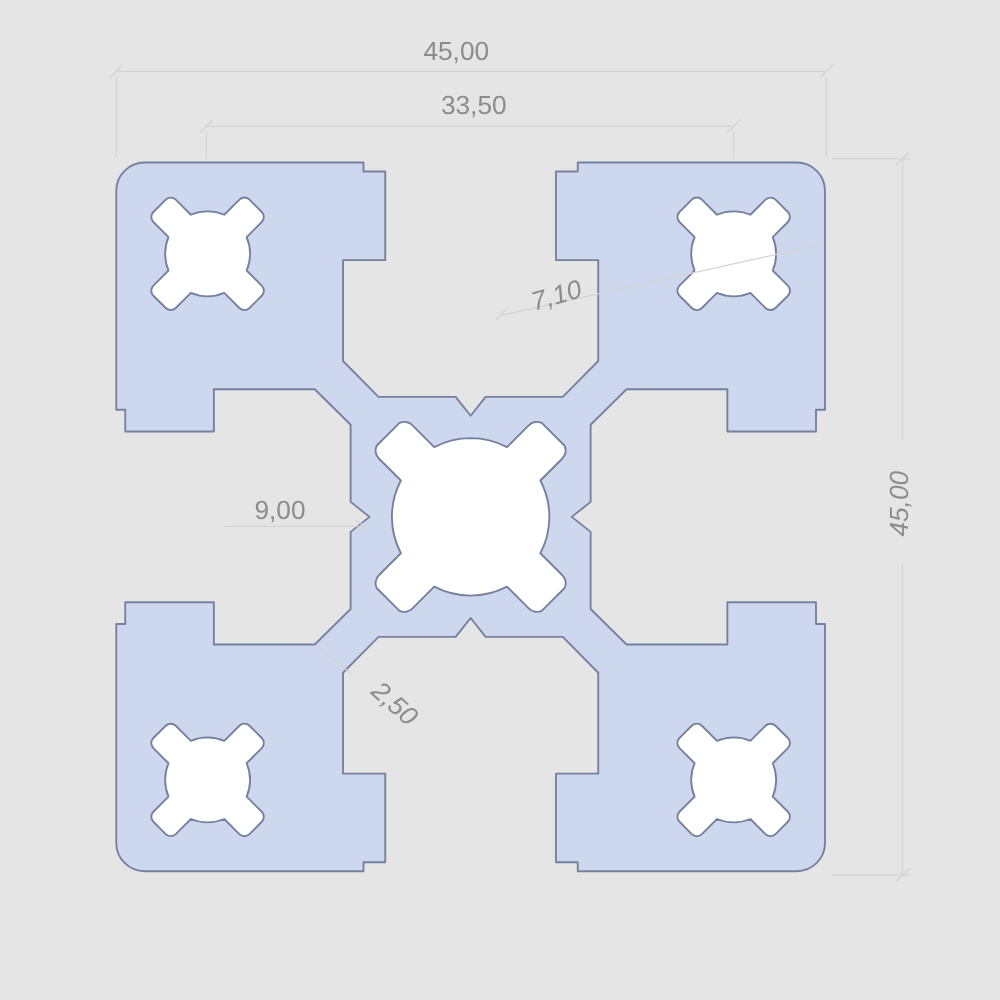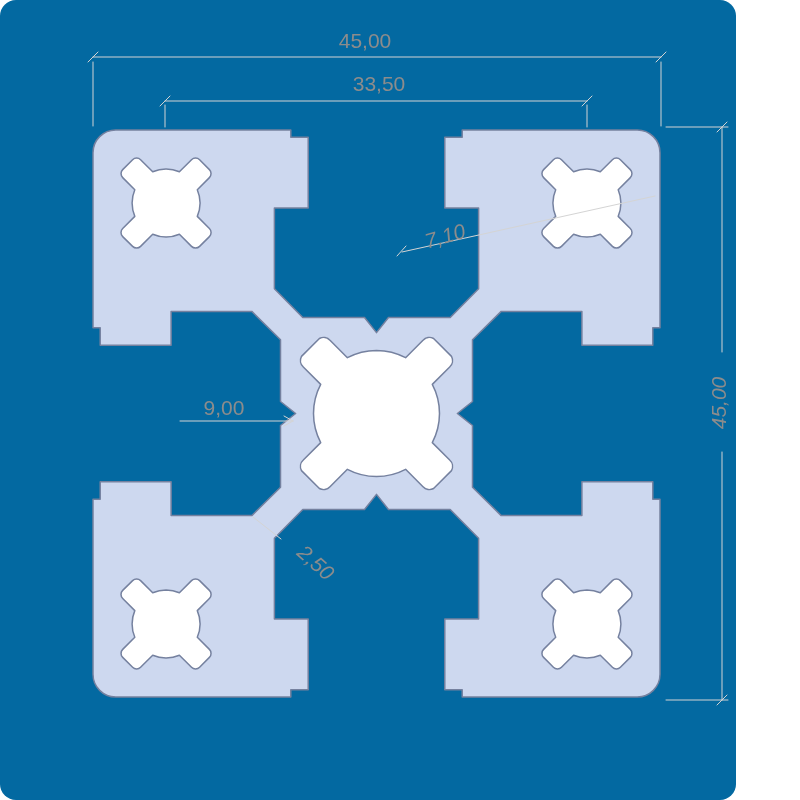--- a/index.html
+++ b/index.html
@@ -1,16 +1,16 @@
 <!DOCTYPE html>
 <html style="--dimline: #d4d4d4; --dimtext: #8c8c8c;"><head>
 <meta charset="utf-8">
 <style>
   html,body{margin:0;padding:0;width:800px;height:800px;background:#ffffff;overflow:hidden;}
-  .canvas{position:relative;width:736px;height:800px;background:#0369a1;border-radius:16px;}
+  .canvas{position:relative;width:800px;height:800px;background:#e5e5e5;}
   svg{display:block;}
   .dim{stroke:var(--dimline,#d4d4d4);stroke-width:1;fill:none;stroke-linecap:round;}
   .dimtext{fill:var(--dimtext,#8c8c8c);font-family:"Liberation Sans",sans-serif;font-size:21px;font-weight:400;}
   .dimtext.it{font-style:italic;}
 </style>
 </head>
 <body>
 
 <div class="canvas">
   <svg id="drawing" width="800" height="800" viewBox="0 0 800 800">

